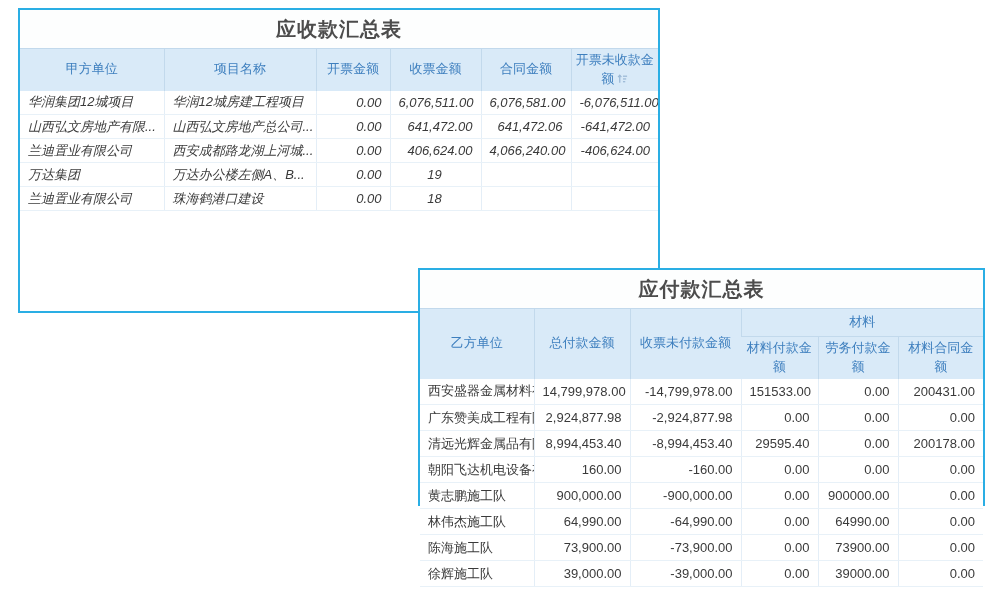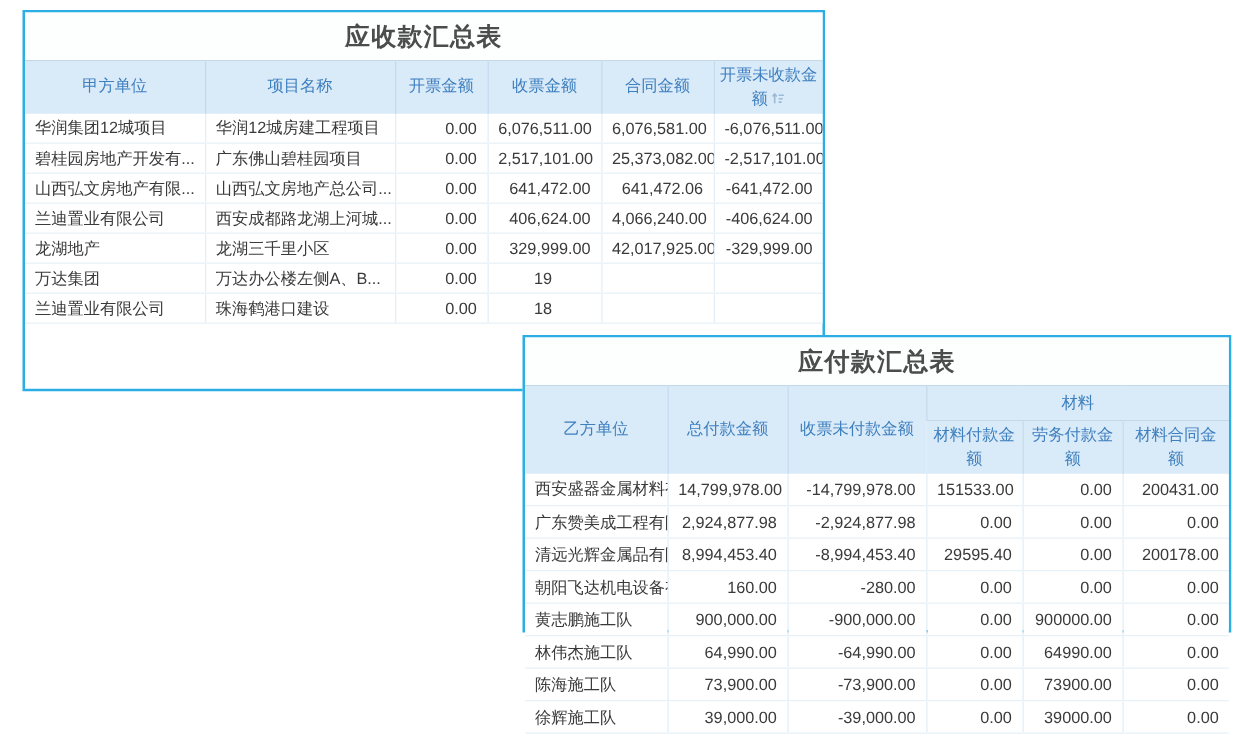--- a/index.html
+++ b/index.html
@@ -25,21 +25,21 @@
     border-left:1px solid var(--head-line);border-top:1px solid var(--head-line);line-height:1.45;}
   table.grid th:first-child{border-left:none;}
   .rec-head th{height:42px;}
   .group-th{height:28px;}
   .sub-th{height:38px;}
 
   table.grid td{font-size:13px;color:var(--dark-text);padding:2px 8px;
     border-bottom:1px solid var(--row-line);border-left:1px solid var(--col-line);
     white-space:nowrap;overflow:hidden;vertical-align:middle;background:#ffffff;}
   table.grid td:first-child{border-left:none;}
-  .panel-receivable td{height:24px;}
+  .panel-receivable td{height:24px;font-style:italic;}
   .panel-payable td{height:26px;}
 
   .c-name{text-align:left;padding-left:10px;}
   .c-num{text-align:right;}
   .c-num-left{text-align:center;padding-left:6px !important;}
   .c-link{color:var(--link-text);}
   .c-link-num{color:var(--link-text);margin-top:19px;}
 
   .sort-icon{display:inline-block;vertical-align:-1px;margin-left:3px;}
 </style>
@@ -82,50 +82,34 @@
       <tbody>
           <tr>
             <td class="c-name">华润集团12城项目</td>
             <td class="c-name">华润12城房建工程项目</td>
             <td class="c-num">0.00</td>
             <td class="c-num">6,076,511.00</td>
             <td class="c-num">6,076,581.00</td>
             <td class="c-num">-6,076,511.00</td>
           </tr>
           <tr>
-            <td class="c-name">碧桂园房地产开发有...</td>
-            <td class="c-name">广东佛山碧桂园项目</td>
-            <td class="c-num">0.00</td>
-            <td class="c-num">2,517,101.00</td>
-            <td class="c-num">25,373,082.00</td>
-            <td class="c-num">-2,517,101.00</td>
-          </tr>
-          <tr>
             <td class="c-name">山西弘文房地产有限...</td>
             <td class="c-name">山西弘文房地产总公司...</td>
             <td class="c-num">0.00</td>
             <td class="c-num">641,472.00</td>
             <td class="c-num">641,472.06</td>
             <td class="c-num">-641,472.00</td>
           </tr>
           <tr>
             <td class="c-name">兰迪置业有限公司</td>
             <td class="c-name">西安成都路龙湖上河城...</td>
             <td class="c-num">0.00</td>
             <td class="c-num">406,624.00</td>
             <td class="c-num">4,066,240.00</td>
             <td class="c-num">-406,624.00</td>
-          </tr>
-          <tr>
-            <td class="c-name">龙湖地产</td>
-            <td class="c-name">龙湖三千里小区</td>
-            <td class="c-num">0.00</td>
-            <td class="c-num">329,999.00</td>
-            <td class="c-num">42,017,925.00</td>
-            <td class="c-num">-329,999.00</td>
           </tr>
           <tr>
             <td class="c-name">万达集团</td>
             <td class="c-name">万达办公楼左侧A、B...</td>
             <td class="c-num">0.00</td>
             <td class="c-num c-num-left">19</td>
             <td class="c-num"></td>
             <td class="c-num"></td>
           </tr>
           <tr>
@@ -185,21 +169,21 @@
             <td class="c-name c-link">清远光辉金属品有限</td>
             <td class="c-num">8,994,453.40</td>
             <td class="c-num">-8,994,453.40</td>
             <td class="c-num c-link-num">29595.40</td>
             <td class="c-num c-link-num">0.00</td>
             <td class="c-num c-link-num">200178.00</td>
           </tr>
           <tr>
             <td class="c-name c-link">朝阳飞达机电设备有</td>
             <td class="c-num">160.00</td>
-            <td class="c-num">-280.00</td>
+            <td class="c-num">-160.00</td>
             <td class="c-num c-link-num">0.00</td>
             <td class="c-num c-link-num">0.00</td>
             <td class="c-num c-link-num">0.00</td>
           </tr>
           <tr>
             <td class="c-name c-link">黄志鹏施工队</td>
             <td class="c-num">900,000.00</td>
             <td class="c-num">-900,000.00</td>
             <td class="c-num c-link-num">0.00</td>
             <td class="c-num c-link-num">900000.00</td>

